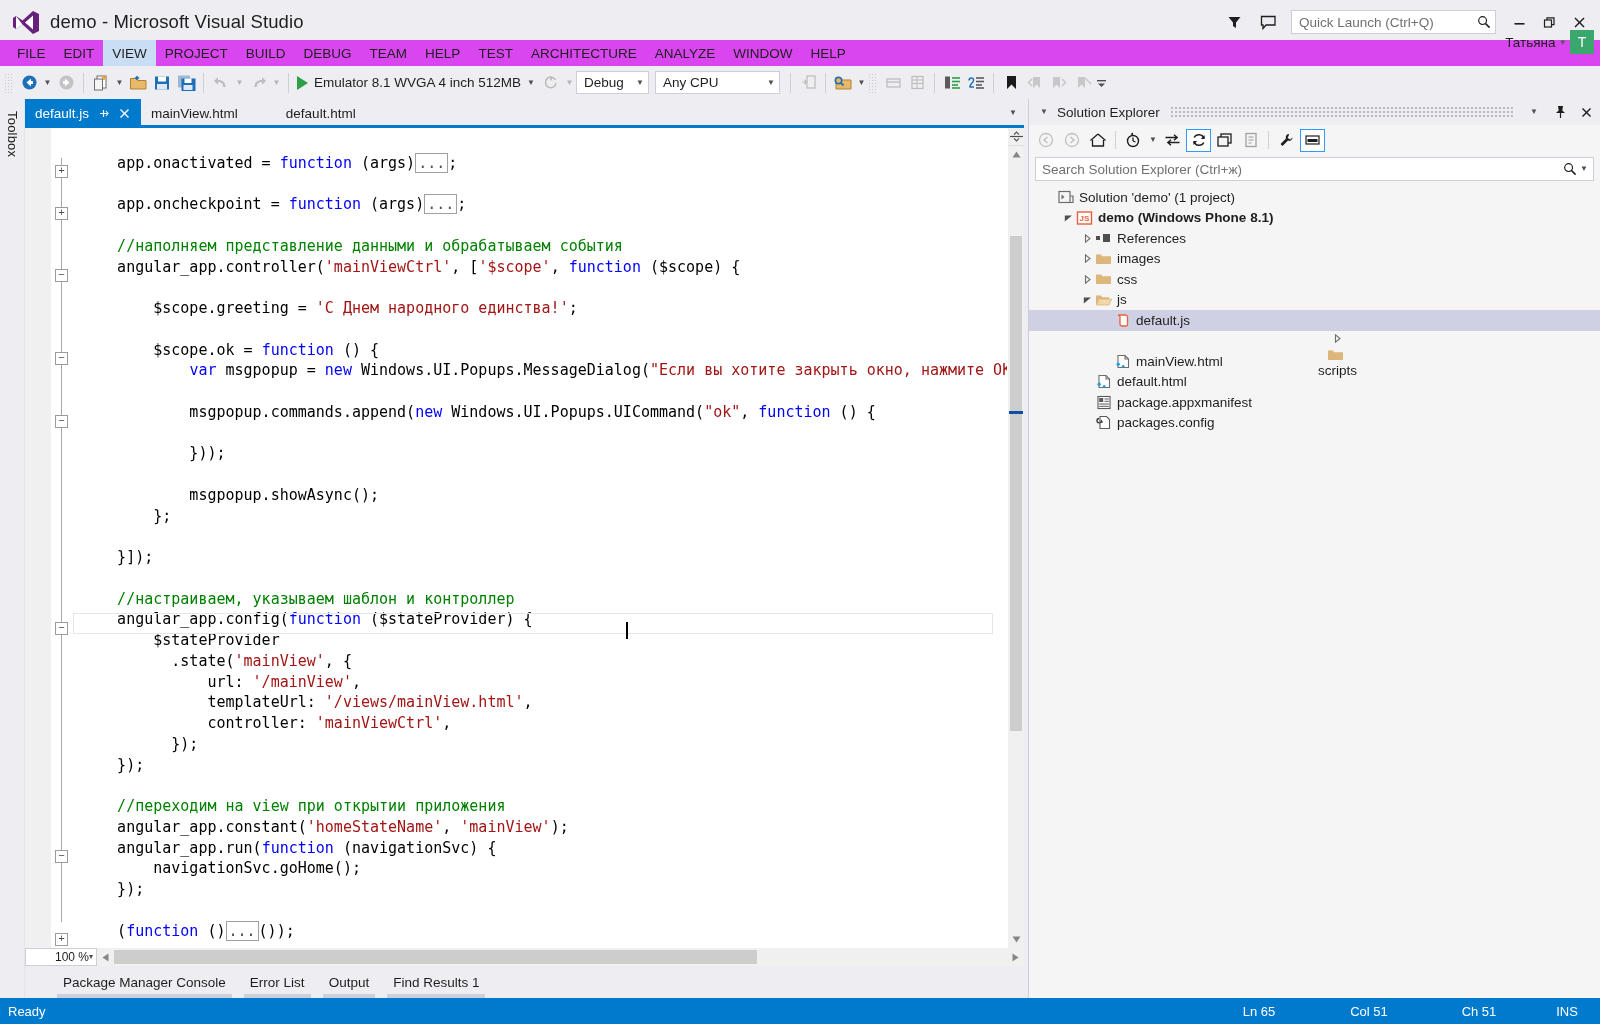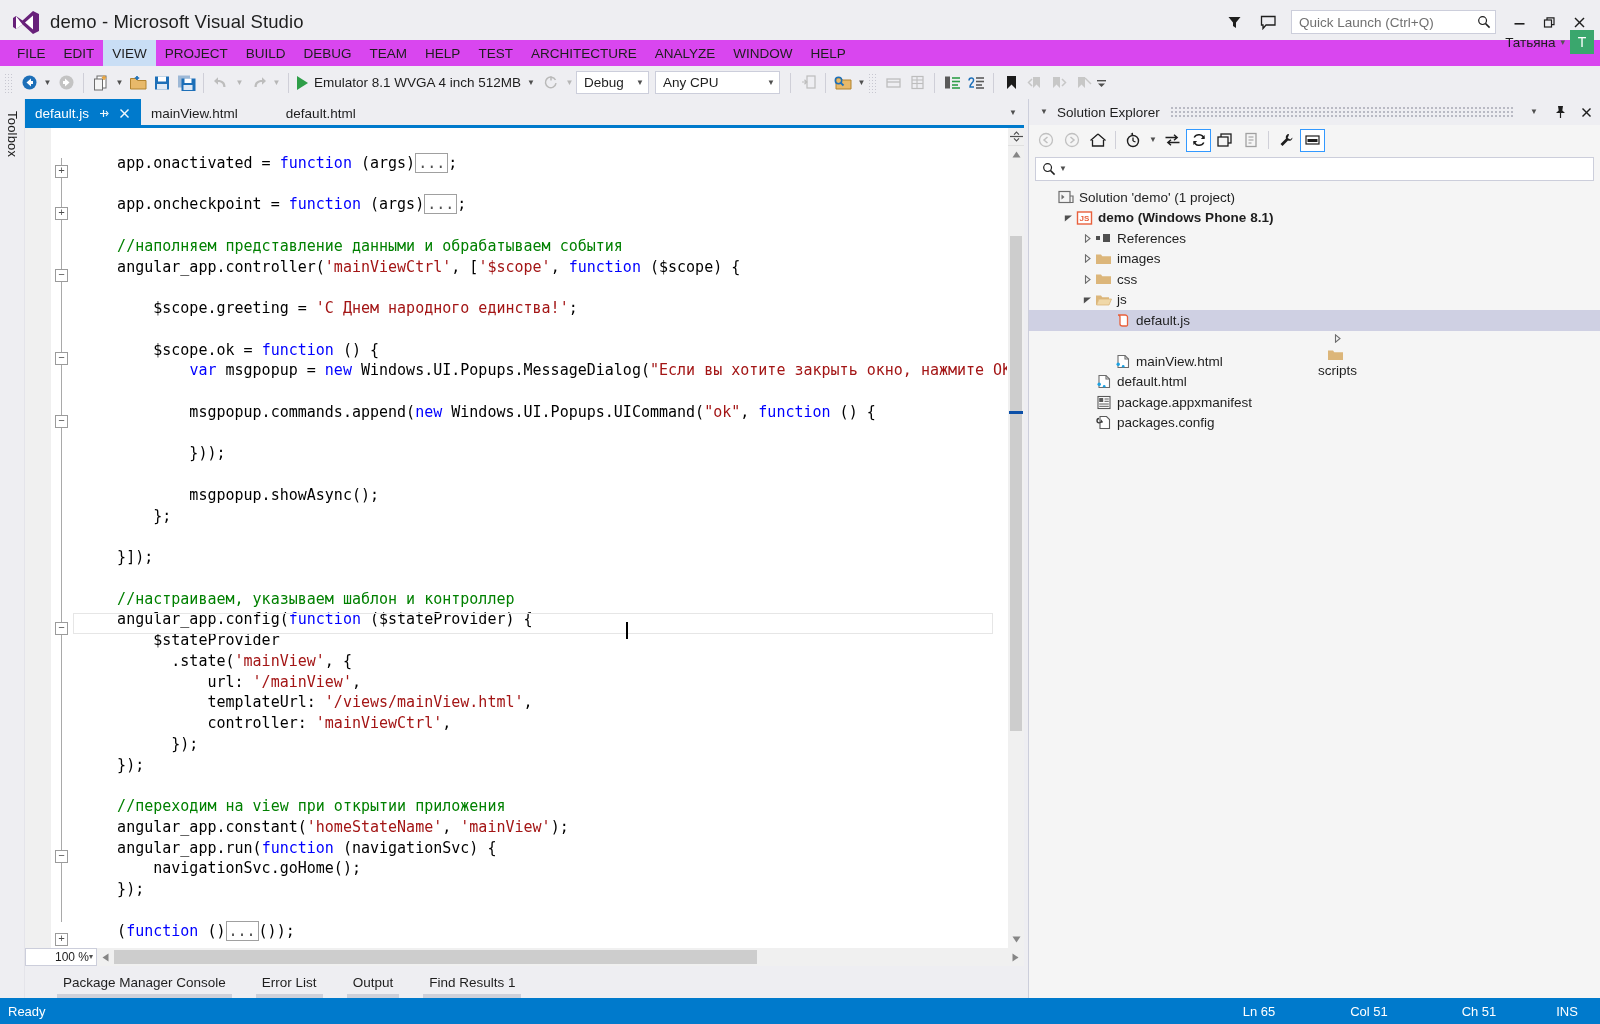--- a/index.html
+++ b/index.html
@@ -250,21 +250,21 @@
     flex: 0 0 auto;
   }
   .h-track { flex: 1 1 auto; position: relative; background: #f0f0f0; }
   .h-thumb {
     position: absolute; left: 0; top: 2px; bottom: 2px; width: 72%;
     background: #cdcdcd;
   }
 
   
   .dock-tabs {
-    height: 32px; display: flex; align-items: center; gap: 16px;
+    height: 32px; display: flex; align-items: center; gap: 4px;
     background: #eeeef2; padding-left: 28px; flex: 0 0 auto;
     position: relative;
   }
   .dock-tab {
     font-size: 13.5px; color: #1e1e1e; padding: 0 10px;
     position: relative; height: 100%; display: flex; align-items: center;
   }
   .dock-tab::after {
     content: ""; position: absolute; left: 4px; right: 4px; bottom: 0;
     height: 4px; background: #cdd0da;
@@ -838,20 +838,21 @@
         </div>
         <div class="se-tbtn checked">
           <svg width="17" height="16" viewBox="0 0 17 16">
               <rect x="2" y="4" width="13" height="8" fill="none" stroke="#1e1e1e" stroke-width="1.2"></rect>
               <rect x="3.5" y="7" width="10" height="3" fill="#1e1e1e"></rect>
             </svg>
         </div>
       </div>
 
       <div class="se-search">
+        <input type="text" placeholder="Search Solution Explorer (Ctrl+ж)" style="">
         <span>
           <svg width="14" height="14" viewBox="0 0 14 14">
               <circle cx="5.6" cy="5.6" r="3.9" fill="none" stroke="#1e1e1e" stroke-width="1.2"></circle>
               <line x1="8.6" y1="8.6" x2="12.6" y2="12.6" stroke="#1e1e1e" stroke-width="1.5"></line>
             </svg>
         </span>
         <span class="caret" style="margin:0 3px">▼</span>
       </div>
 
       <div class="se-tree" id="se-tree">

